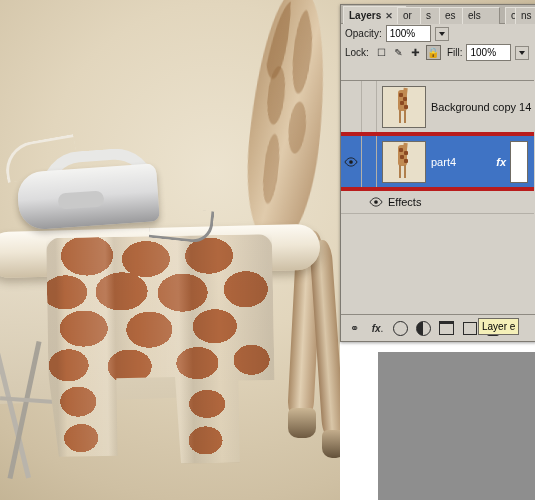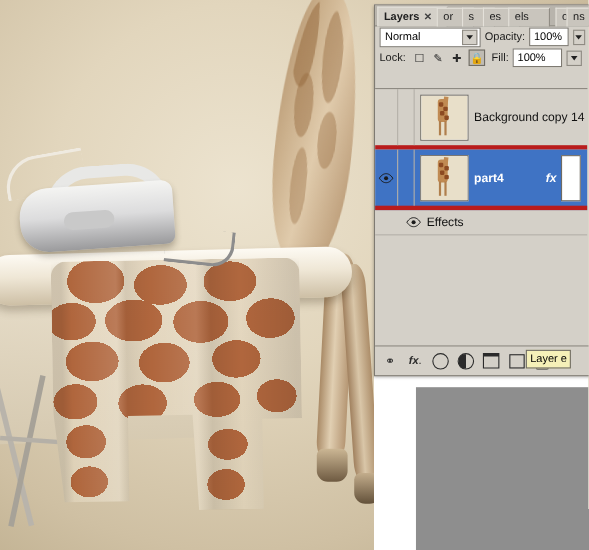--- a/index.html
+++ b/index.html
@@ -163,21 +163,21 @@
     background-size:8px 8px;background-position:0 0,4px 4px;background-color:#ffffff;}
   .gthumb{position:absolute;inset:0;background:#e8dfc9;}
   .gthumb .body{position:absolute;left:36%;top:8%;width:22%;height:54%;
     background:#c08a52;border-radius:3px;}
   .gthumb .neck2{position:absolute;left:48%;top:4%;width:9%;height:34%;
     background:#c08a52;transform:rotate(6deg);}
   .gthumb .l1{position:absolute;left:38%;top:58%;width:5%;height:34%;background:#b07f4c;}
   .gthumb .l2{position:absolute;left:50%;top:58%;width:5%;height:34%;background:#b07f4c;}
   .gthumb .spot{position:absolute;width:4px;height:4px;background:#8c4a22;border-radius:1px;}
   .layername{font-size:11px;color:#111;flex:1;}
-  .layer.selected .layername{color:#ffffff;font-weight:bold;}
+  .layer.selected .layername{color:#ffffff;font-weight:normal;}
   .fxmark{font-size:11px;font-style:italic;color:#111;margin-right:4px;font-weight:bold;}
   .layer.selected .fxmark{color:#ffffff;}
   .maskcell{width:16px;height:40px;border:1px solid #6f6b63;background:#ffffff;margin-right:6px;}
 
   .effectrow{display:flex;align-items:center;height:22px;gap:5px;
     border-bottom:1px solid #b4b0a8;padding-left:28px;}
   .effectrow.sub{padding-left:44px;}
   .effectlabel{font-size:11px;color:#111;}
 
   .panelfooter{position:absolute;left:0;bottom:0;width:193px;height:26px;
@@ -253,26 +253,20 @@
       </div>
       <div class="tab" style="left:164px;width:25px;">
         <span>ory</span>
       </div>
       <div class="tab" style="left:174px;width:20px;">
         <span>ns</span>
       </div>
     </div>
 
     <div class="row">
-      <div class="modeselect">
-        <span>Normal</span>
-        <span class="arrowbox">
-            <span class="caret"></span>
-          </span>
-      </div>
       <span class="lbl">Opacity:</span>
       <span class="numbox">100%</span>
       <span class="arrowbox">
           <span class="caret"></span>
         </span>
     </div>
 
     <div class="row">
       <span class="lbl">Lock:</span>
       <span class="lockicons">

